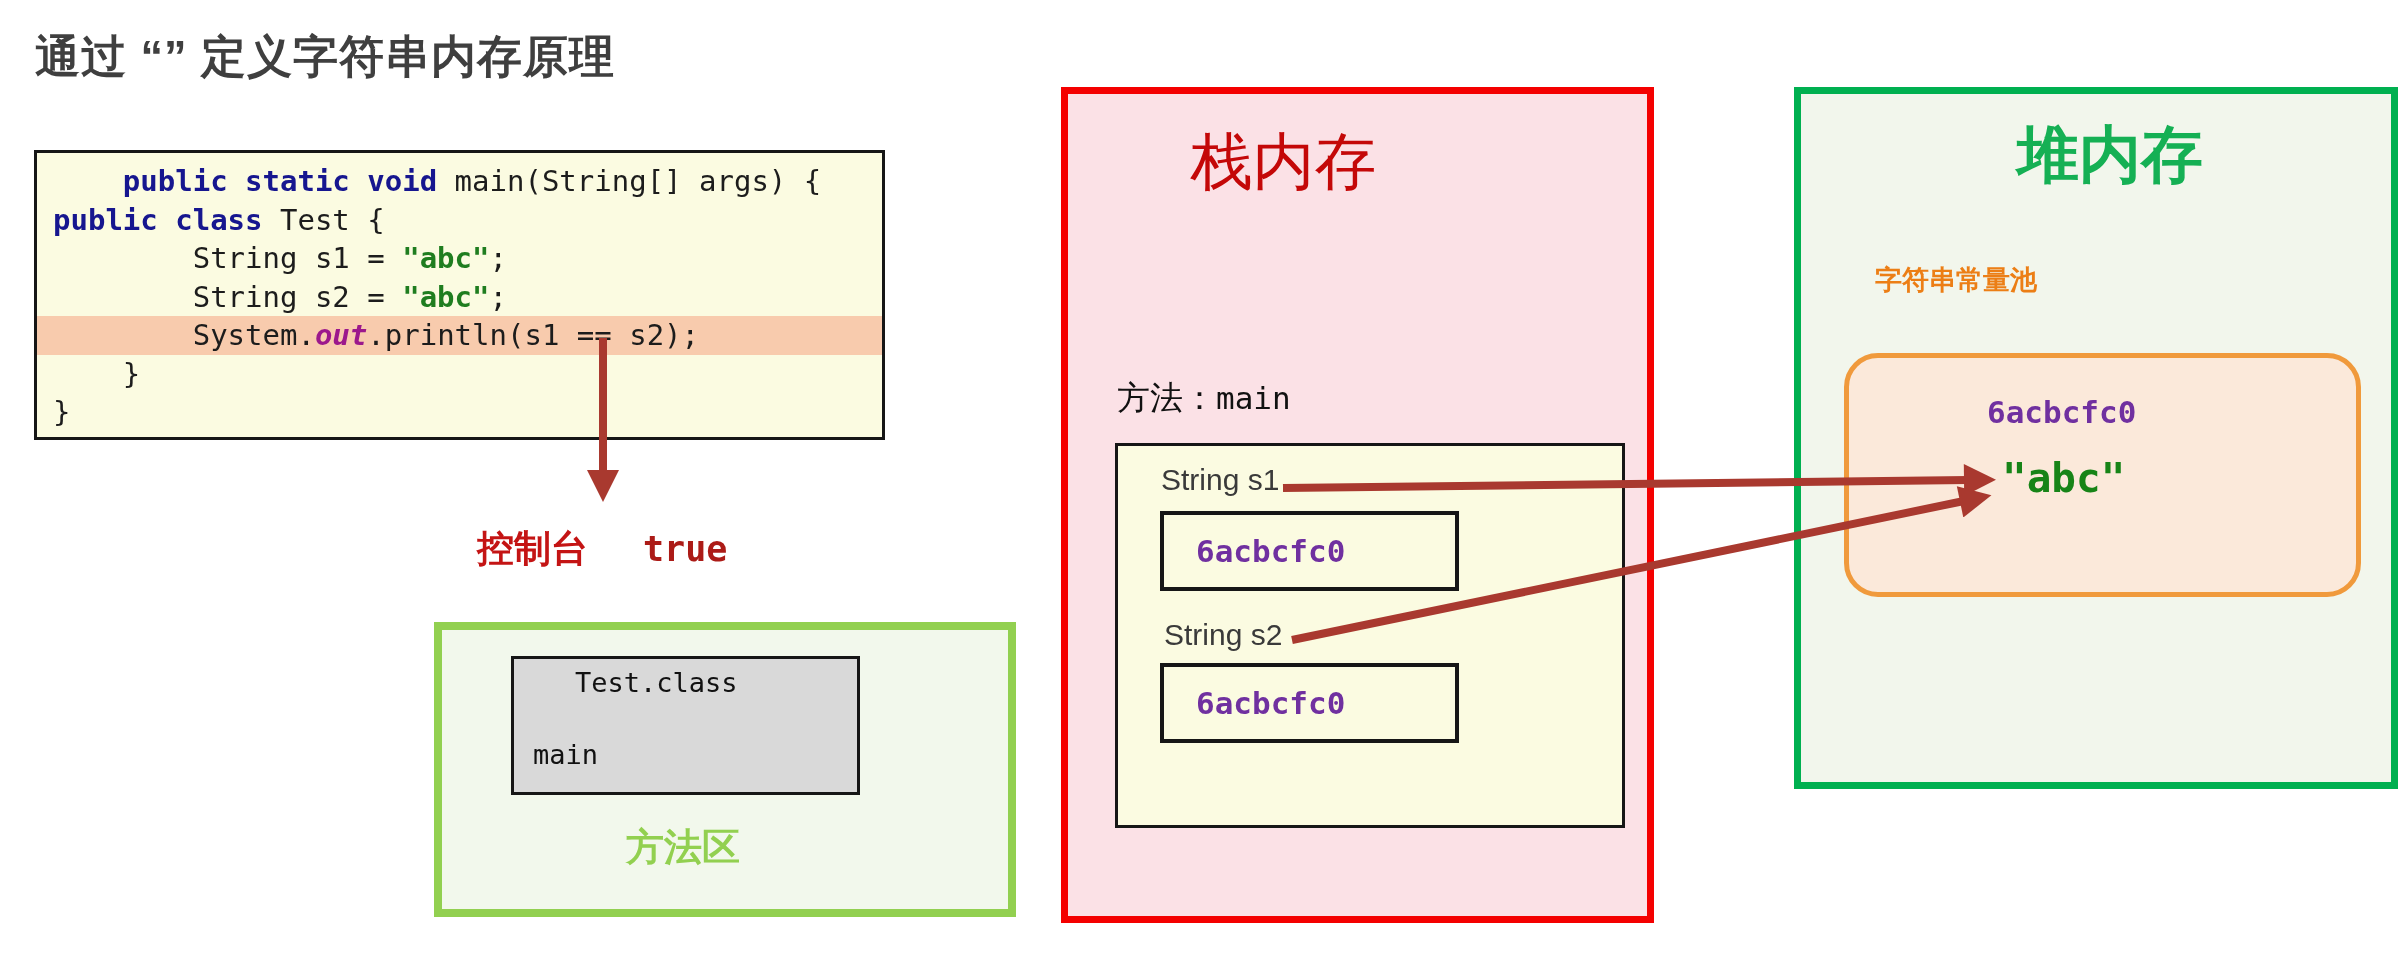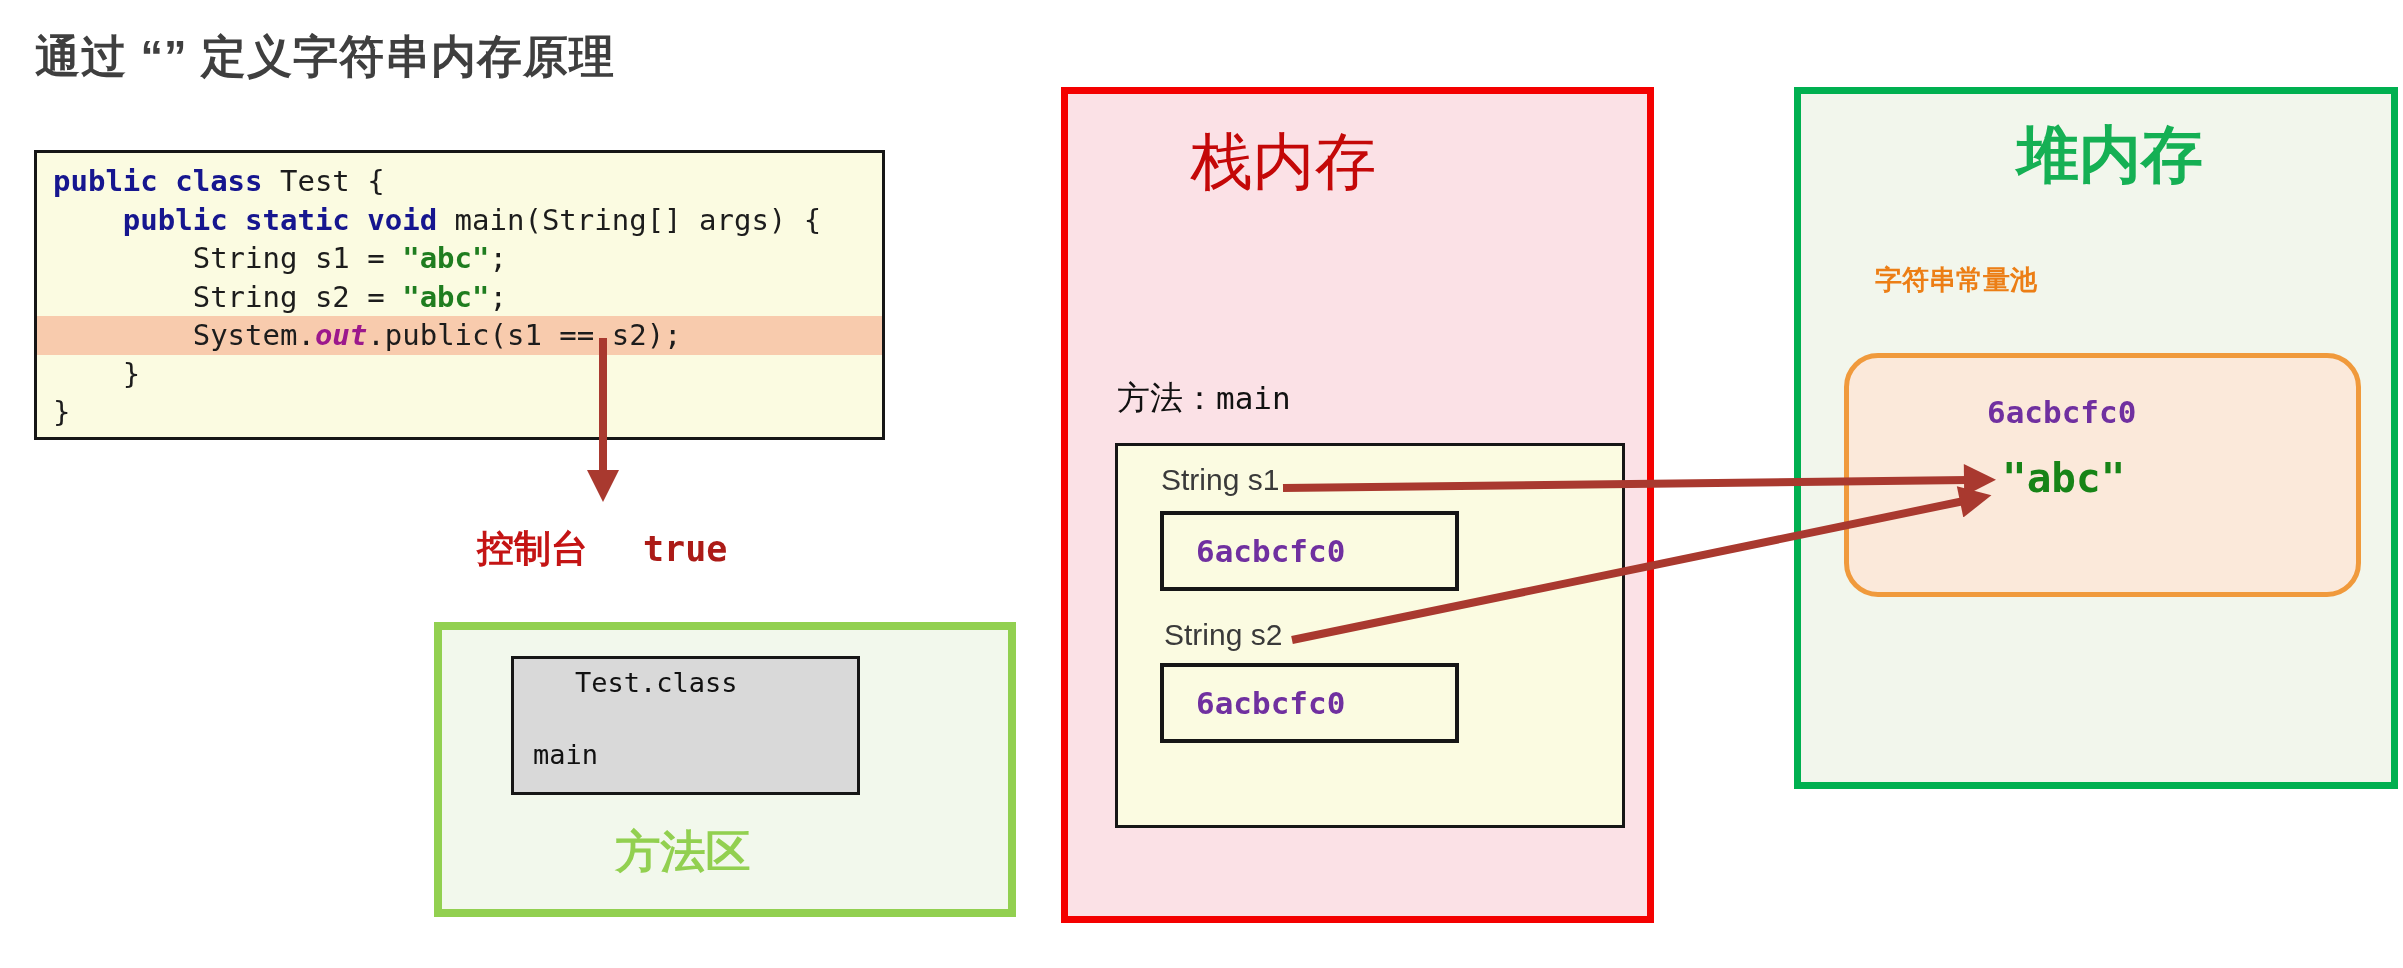--- a/index.html
+++ b/index.html
@@ -43,21 +43,21 @@
     border:8px solid var(--method-area-green,#92D050);background:var(--method-area-bg,#F2F8EC);
   }
   .class-box{
     position:absolute;left:69px;top:26px;width:349px;height:139px;box-sizing:border-box;
     border:3px solid var(--code-border,#161616);background:var(--class-box-gray,#D9D9D9);
   }
   .class-file{position:absolute;left:19px;top:8px;font-size:27px;color:#111;margin-left:42px;}
   .class-method{position:absolute;left:19px;top:80px;font-size:27px;color:#111;}
   .ma-title{
     position:absolute;left:0;right:0;top:192px;text-align:center;transform:translateX(-42px);
-    font-size:45px;font-weight:bold;color:var(--method-area-green,#92D050);
+    font-size:38px;font-weight:bold;color:var(--method-area-green,#92D050);
   }
 
   
   .stack{
     position:absolute;left:1061px;top:87px;width:593px;height:836px;box-sizing:border-box;
     border:7px solid var(--stack-border,#F40000);background:var(--stack-bg,#FBE1E6);
   }
   .stack-title{
     position:absolute;left:0;right:0;top:26px;text-align:center;transform:translateX(-74px);
     font-size:62px;font-weight:normal;color:var(--stack-title-red,#C40808);
@@ -116,25 +116,25 @@
   .arrows{position:absolute;left:0;top:0;z-index:10;pointer-events:none;}
 </style>
 </head>
 <body>
 
 <div class="canvas">
 
   <h1 class="page-title">通过 “” 定义字符串内存原理</h1>
 
   <div class="code-box" id="code-box">
+      <div class="code-line"><span class="tok-plain">    </span><span class="tok-kw">public static void</span><span class="tok-plain"> main(String[] args) {</span></div>
       <div class="code-line"><span class="tok-kw">public class</span><span class="tok-plain"> Test {</span></div>
-      <div class="code-line"><span class="tok-plain">    </span><span class="tok-kw">public static void</span><span class="tok-plain"> main(String[] args) {</span></div>
       <div class="code-line"><span class="tok-plain">        String s1 = </span><span class="tok-str">"abc"</span><span class="tok-plain">;</span></div>
       <div class="code-line"><span class="tok-plain">        String s2 = </span><span class="tok-str">"abc"</span><span class="tok-plain">;</span></div>
-      <div class="code-line hl"><span class="tok-plain">        System.</span><span class="tok-field">out</span><span class="tok-plain">.public(s1 == s2);</span></div>
+      <div class="code-line hl"><span class="tok-plain">        System.</span><span class="tok-field">out</span><span class="tok-plain">.println(s1 == s2);</span></div>
       <div class="code-line"><span class="tok-plain">    }</span></div>
       <div class="code-line"><span class="tok-plain">}</span></div>
     </div>
 
   <div class="console">
     <span class="console-label">控制台</span>
     <span class="console-value mono">true</span>
   </div>
 
   <div class="method-area">

